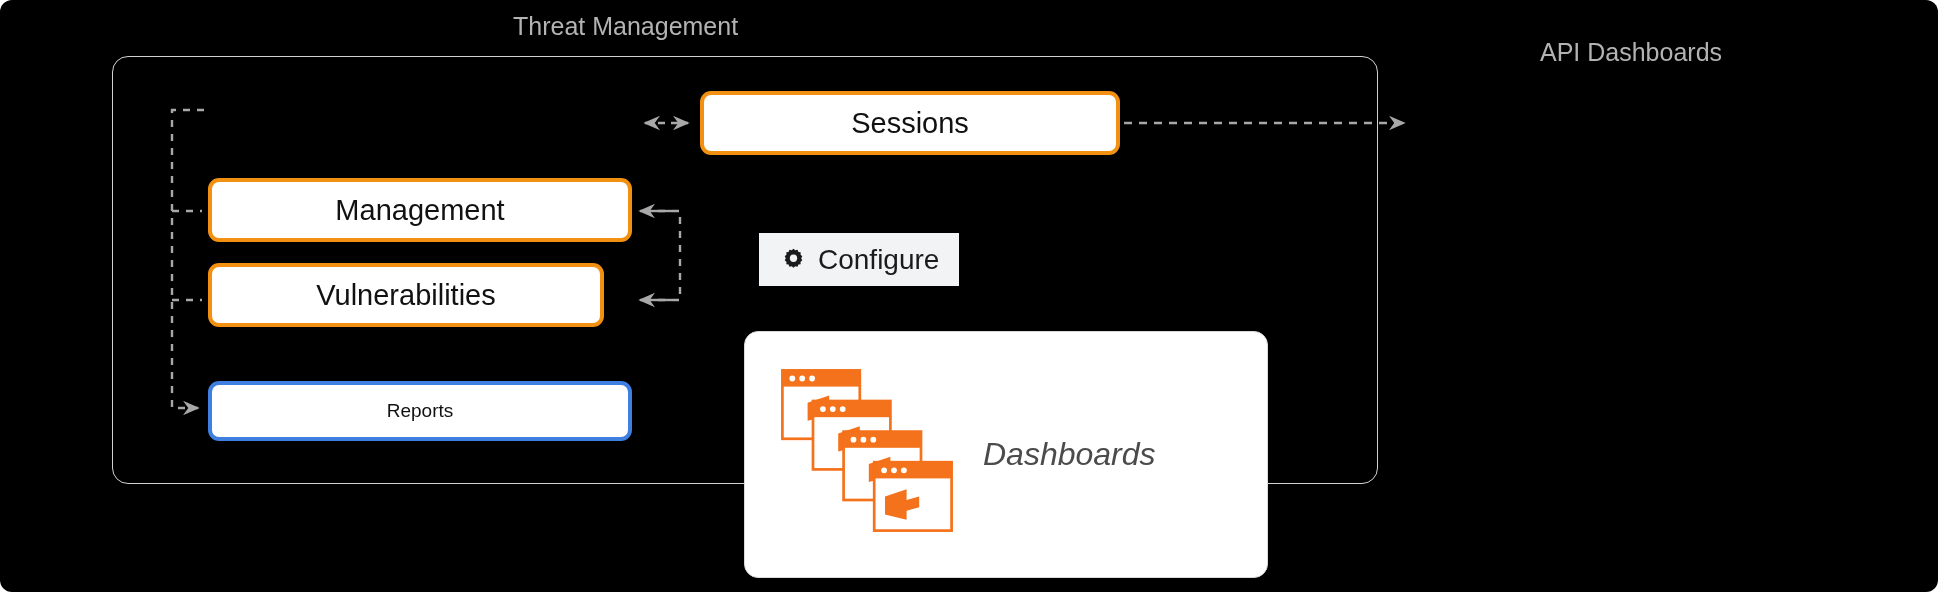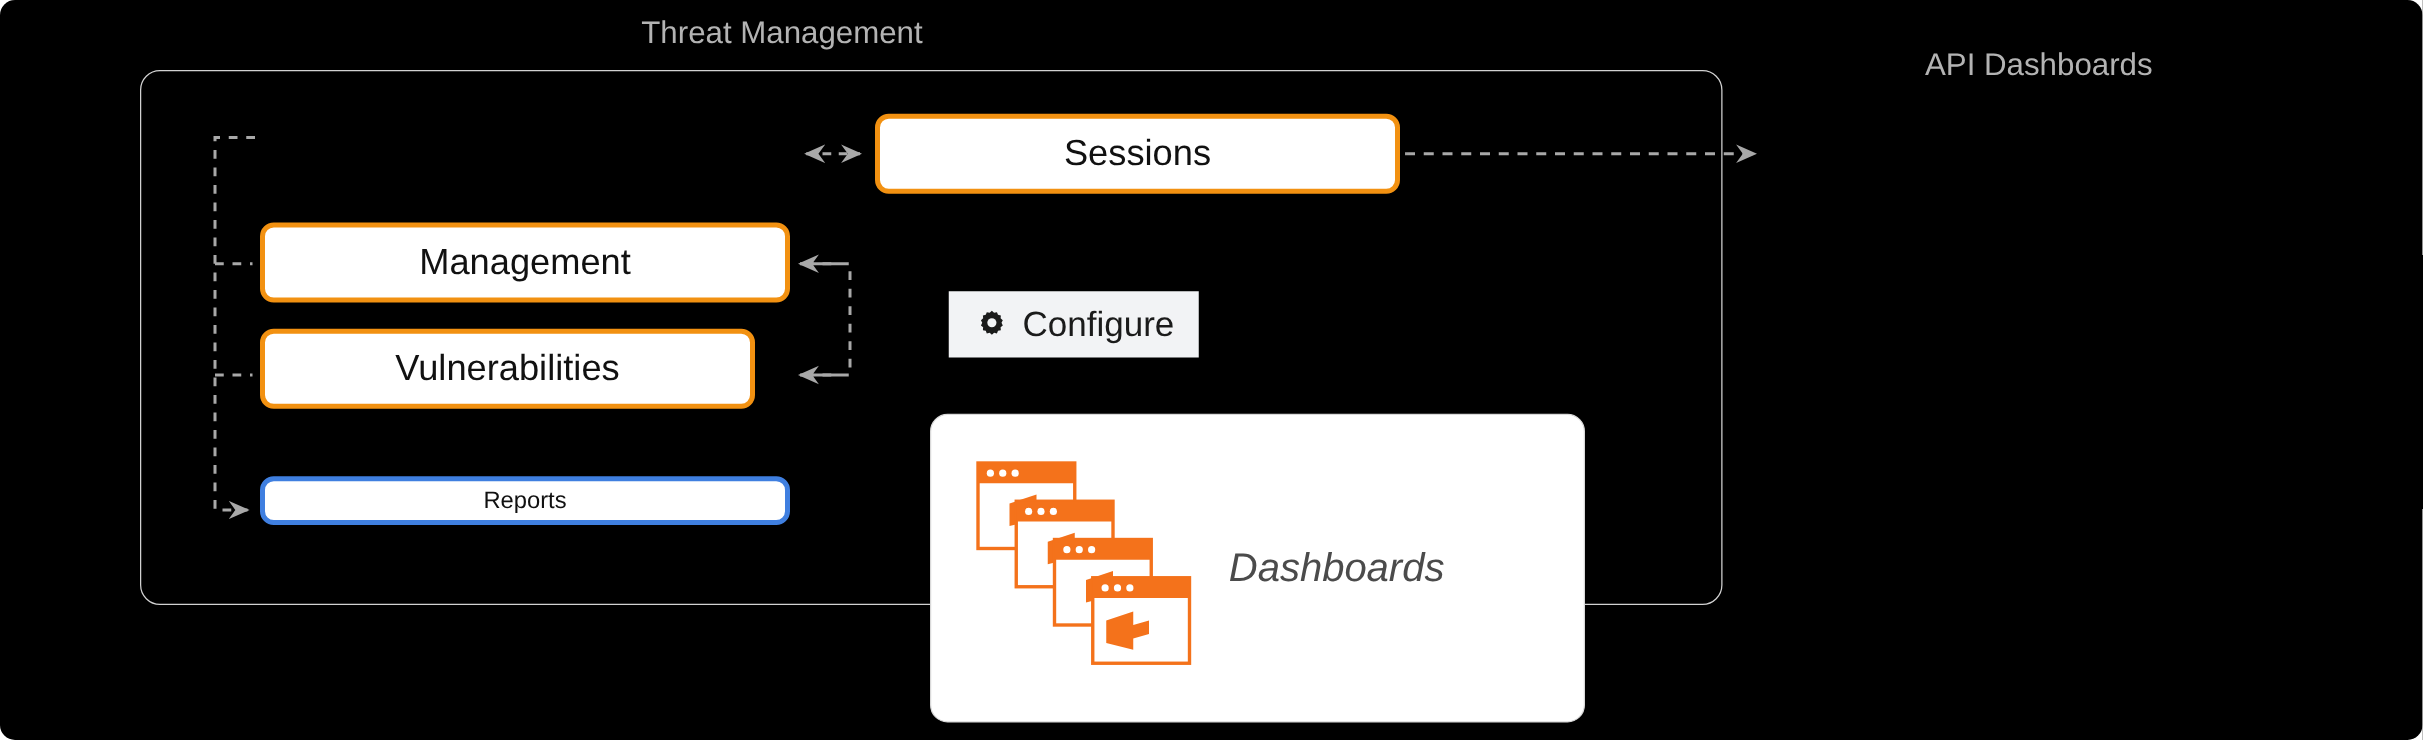--- a/index.html
+++ b/index.html
@@ -65,21 +65,21 @@
     box-shadow: 2px 4px 7px rgba(0,0,0,0.28);
     z-index: 5;
   }
   .node.orange { border: 4px solid #f29111; }
   .node.blue   { border: 4px solid #3f7fe0; }
 
   #node-attacks        { left: 208px; top: 91px;  width: 424px; height: 64px; font-size: 29px; }
   #node-sessions       { left: 700px; top: 91px;  width: 420px; height: 64px; font-size: 29px; }
   #node-incidents      { left: 208px; top: 178px; width: 424px; height: 64px; font-size: 29px; }
   #node-vulnerabilities{ left: 208px; top: 263px; width: 396px; height: 64px; font-size: 29px; }
-  #node-reports        { left: 208px; top: 381px; width: 424px; height: 39px; font-size: 19px; }
+  #node-reports        { left: 208px; top: 381px; width: 424px; height: 60px; font-size: 19px; }
   #node-api-hosts      { left: 1411px; top: 91px; width: 420px; height: 64px; font-size: 29px; }
 
   
   #configure-button {
     position: absolute;
     left: 759px;
     top: 233px;
     width: 200px;
     height: 53px;
     background: #f2f3f5;

